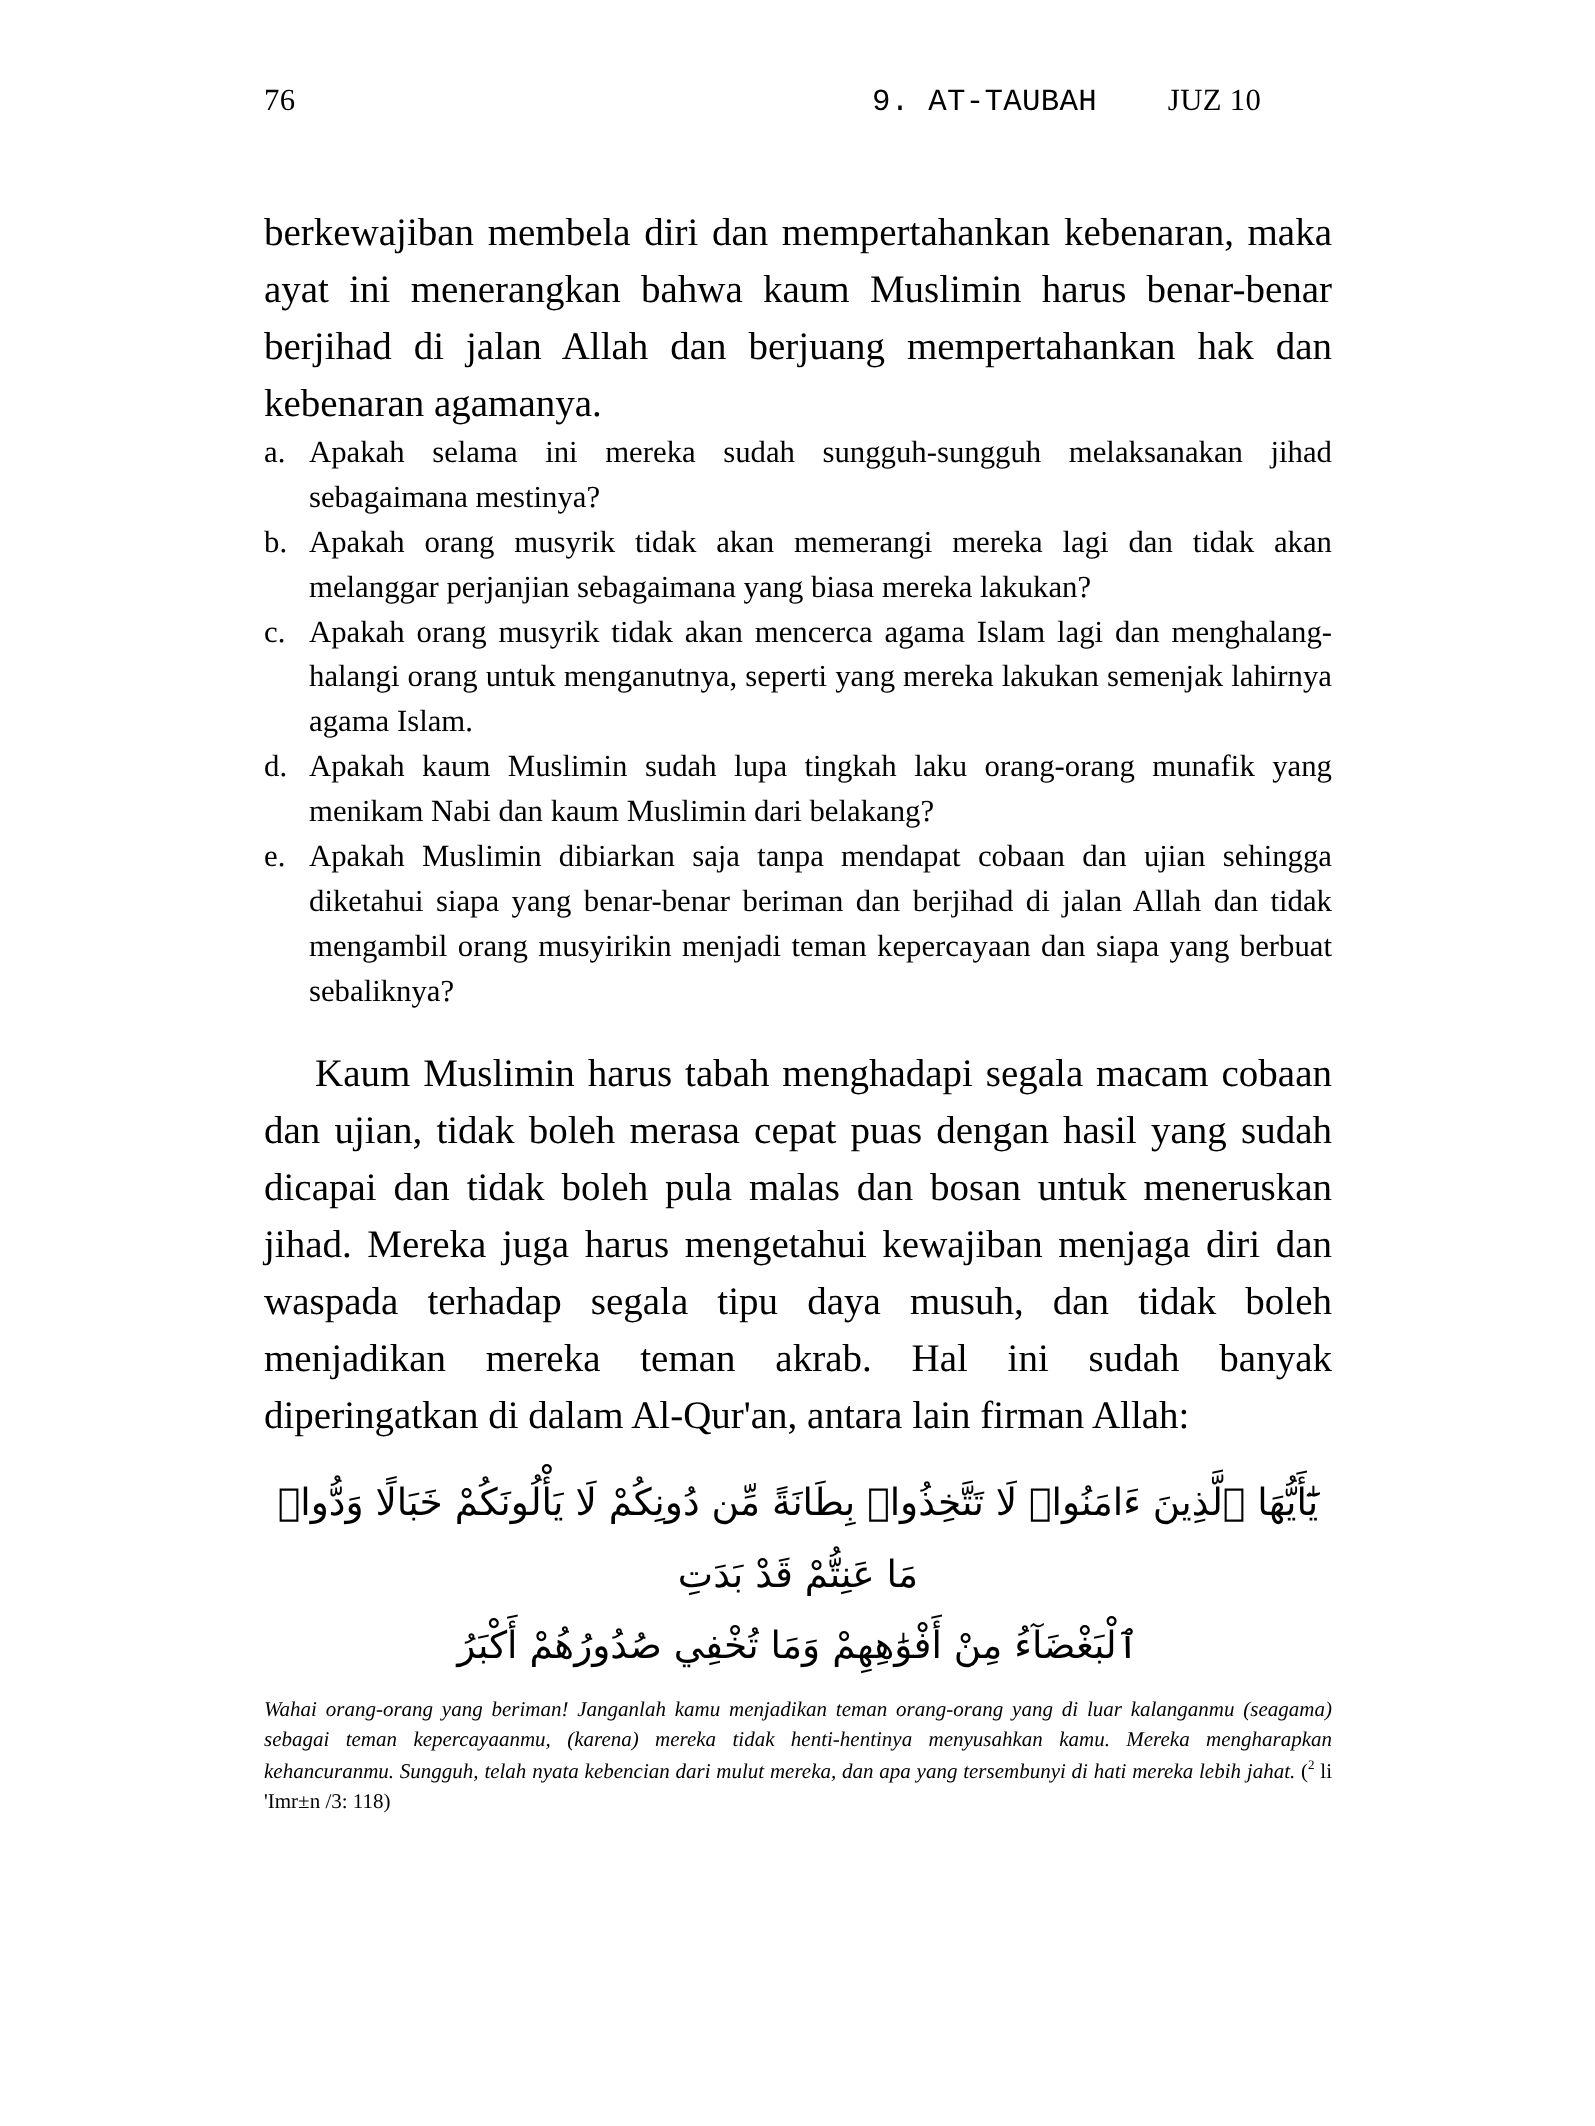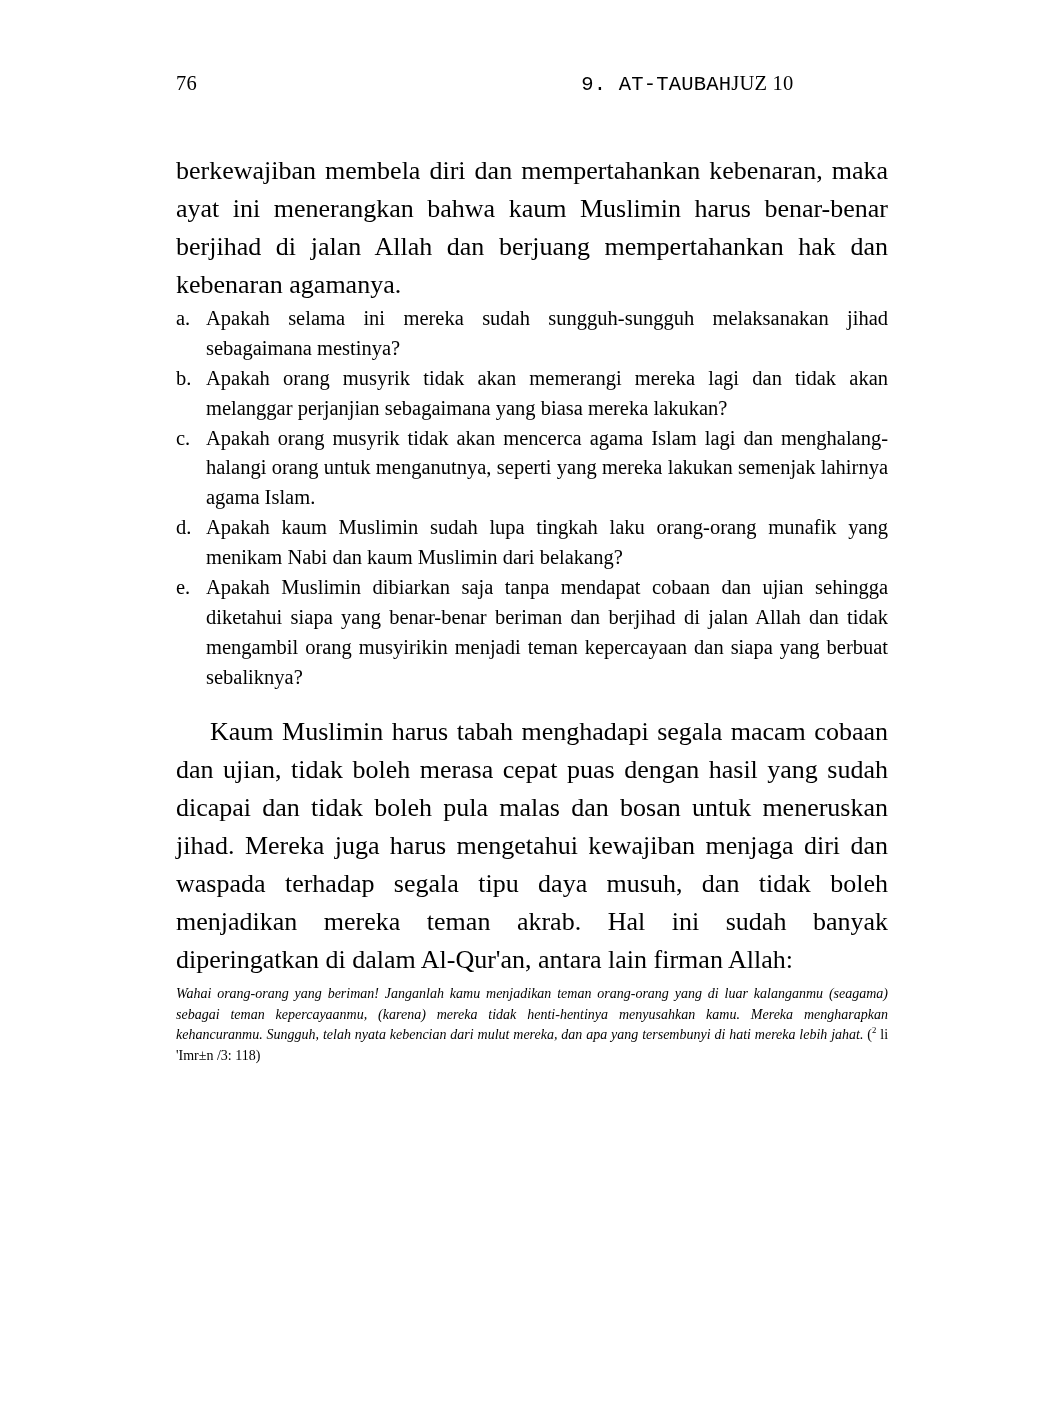--- a/index.html
+++ b/index.html
@@ -20,42 +20,42 @@
     left: 0;
     top: 0;
     width: 1063px;
     height: 1417px;
     padding: 0;
     box-sizing: border-box;
   }
   .content {
     position: absolute;
     left: 176px;
-    top: 72px;
+    top: 56px;
     width: 712px;
   }
   .running-head {
     display: flex;
     align-items: baseline;
     font-size: 20.5px;
     letter-spacing: 0.2px;
     margin-bottom: 56px;
   }
   .rh-left {
     width: 22%;
     text-align: left;
   }
   .rh-center {
     width: 56%;
     text-align: right;
     font-family: Liberation Mono, monospace;
   }
   .rh-right {
     width: 22%;
-    text-align: left;
+    text-align: center;
   }
   p {
     margin: 0;
     font-size: 26px;
     line-height: 1.46;
     text-align: justify;
     text-justify: inter-word;
   }
   .para {
     margin-bottom: 0px;
@@ -157,18 +157,22 @@
         <span class="list-text">Apakah kaum Muslimin sudah lupa tingkah laku orang-orang munafik yang menikam Nabi dan kaum Muslimin dari belakang?</span>
       </li>
       <li class="list-item">
         <span class="list-marker">e.</span>
         <span class="list-text">Apakah Muslimin dibiarkan saja tanpa mendapat cobaan dan ujian sehingga diketahui siapa yang benar-benar beriman dan berjihad di jalan Allah dan tidak mengambil orang musyirikin menjadi teman kepercayaan dan siapa yang berbuat sebaliknya?</span>
       </li>
     </ul>
 
     <p class="para indent spacer-para">Kaum Muslimin harus tabah menghadapi segala macam cobaan dan ujian, tidak boleh merasa cepat puas dengan hasil yang sudah dicapai dan tidak boleh pula malas dan bosan untuk meneruskan jihad. Mereka juga harus mengetahui kewajiban menjaga diri dan waspada terhadap segala tipu daya musuh, dan tidak boleh menjadikan mereka teman akrab. Hal ini sudah banyak diperingatkan di dalam Al-Qur'an, antara lain firman Allah:</p>
 
+    <div class="arabic">
+      <span class="line">يَٰٓأَيُّهَا ٱلَّذِينَ ءَامَنُوا۟ لَا تَتَّخِذُوا۟ بِطَانَةً مِّن دُونِكُمْ لَا يَأْلُونَكُمْ خَبَالًا وَدُّوا۟ مَا عَنِتُّمْ قَدْ بَدَتِ</span>
+      <span class="line">ٱلْبَغْضَآءُ مِنْ أَفْوَٰهِهِمْ وَمَا تُخْفِي صُدُورُهُمْ أَكْبَرُ</span>
+    </div>
 
     <p class="translation"><span>Wahai orang-orang yang beriman! Janganlah kamu menjadikan teman orang-orang yang di luar kalanganmu (seagama) sebagai teman kepercayaanmu, (karena) mereka tidak henti-hentinya menyusahkan kamu. Mereka mengharapkan kehancuranmu. Sungguh, telah nyata kebencian dari mulut mereka, dan apa yang tersembunyi di hati mereka lebih jahat.</span> <span class="ref">(<sup>2</sup><span> li 'Imr±n /3: 118)</span></span></p>
 
 
   </div>
 </div>
 
 </body></html>

